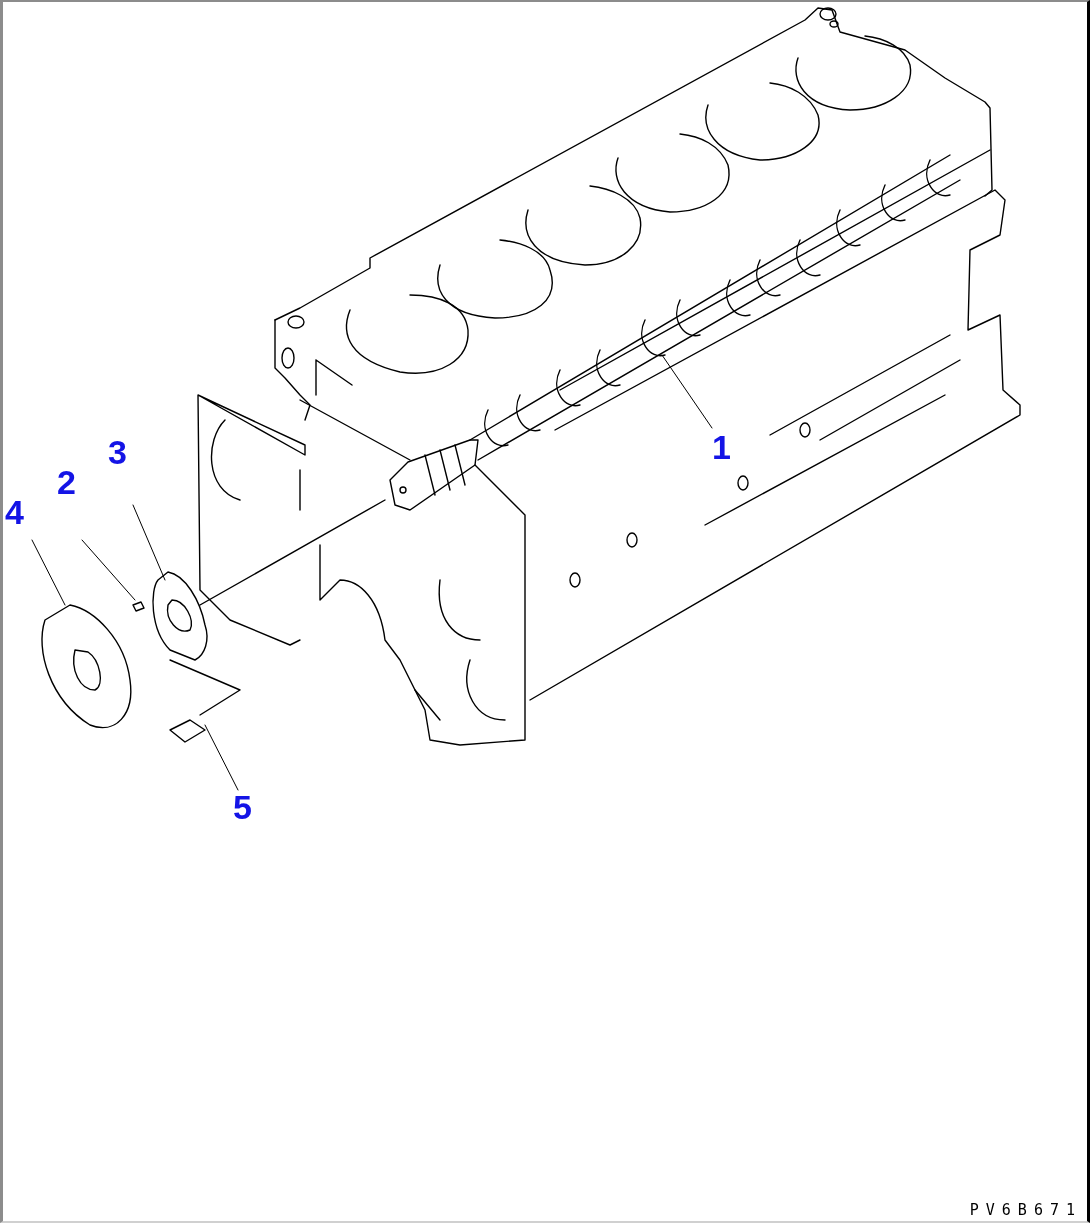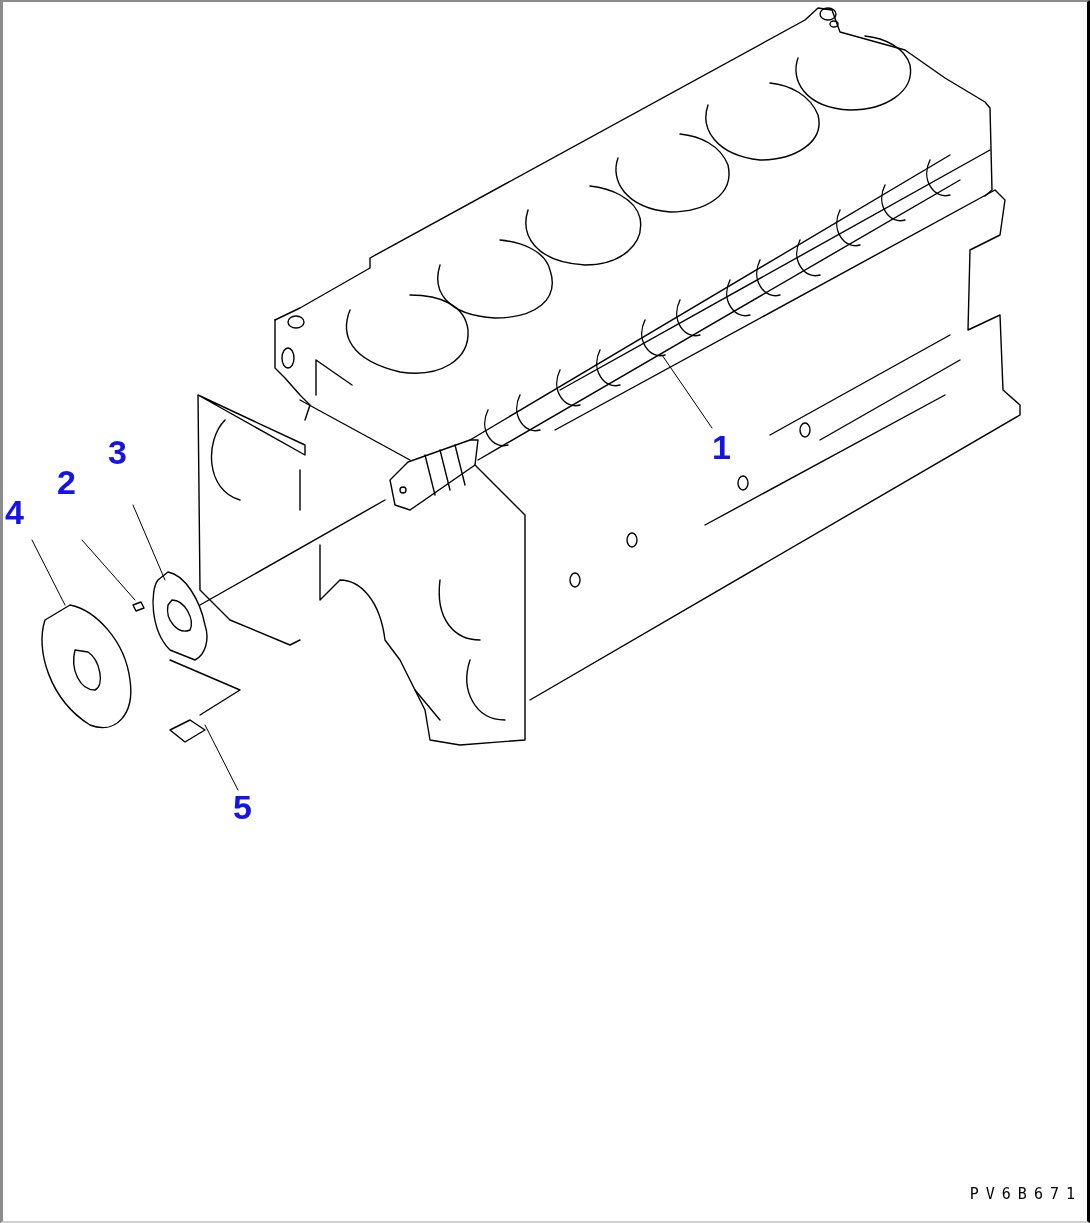--- a/index.html
+++ b/index.html
@@ -10,21 +10,21 @@
     border-top: 2px solid #8c8c8c; border-left: 3px solid #8c8c8c;
     border-right: 3px solid #000000; border-bottom: 2px solid #d0d0d0;
     background: #ffffff;
   }
   svg.drawing { position: absolute; left: 0; top: 0; }
   .callout {
     position: absolute; font-family: "Liberation Sans", sans-serif;
     font-weight: bold; font-size: 34px; color: #1414e6; line-height: 1;
   }
   .figcode {
-    position: absolute; right: 8px; bottom: 20px;
+    position: absolute; right: 8px; bottom: 4px;
     font-family: "DejaVu Sans Mono", monospace; font-size: 15px;
     letter-spacing: 7px; color: #000;
   }
 </style>
 </head>
 <body>
 
 <div class="frame"></div>
 
 <svg class="drawing" width="1090" height="1223" viewBox="0 0 1090 1223" fill="none" stroke="#000" stroke-width="1.4" stroke-linejoin="round" stroke-linecap="round">

